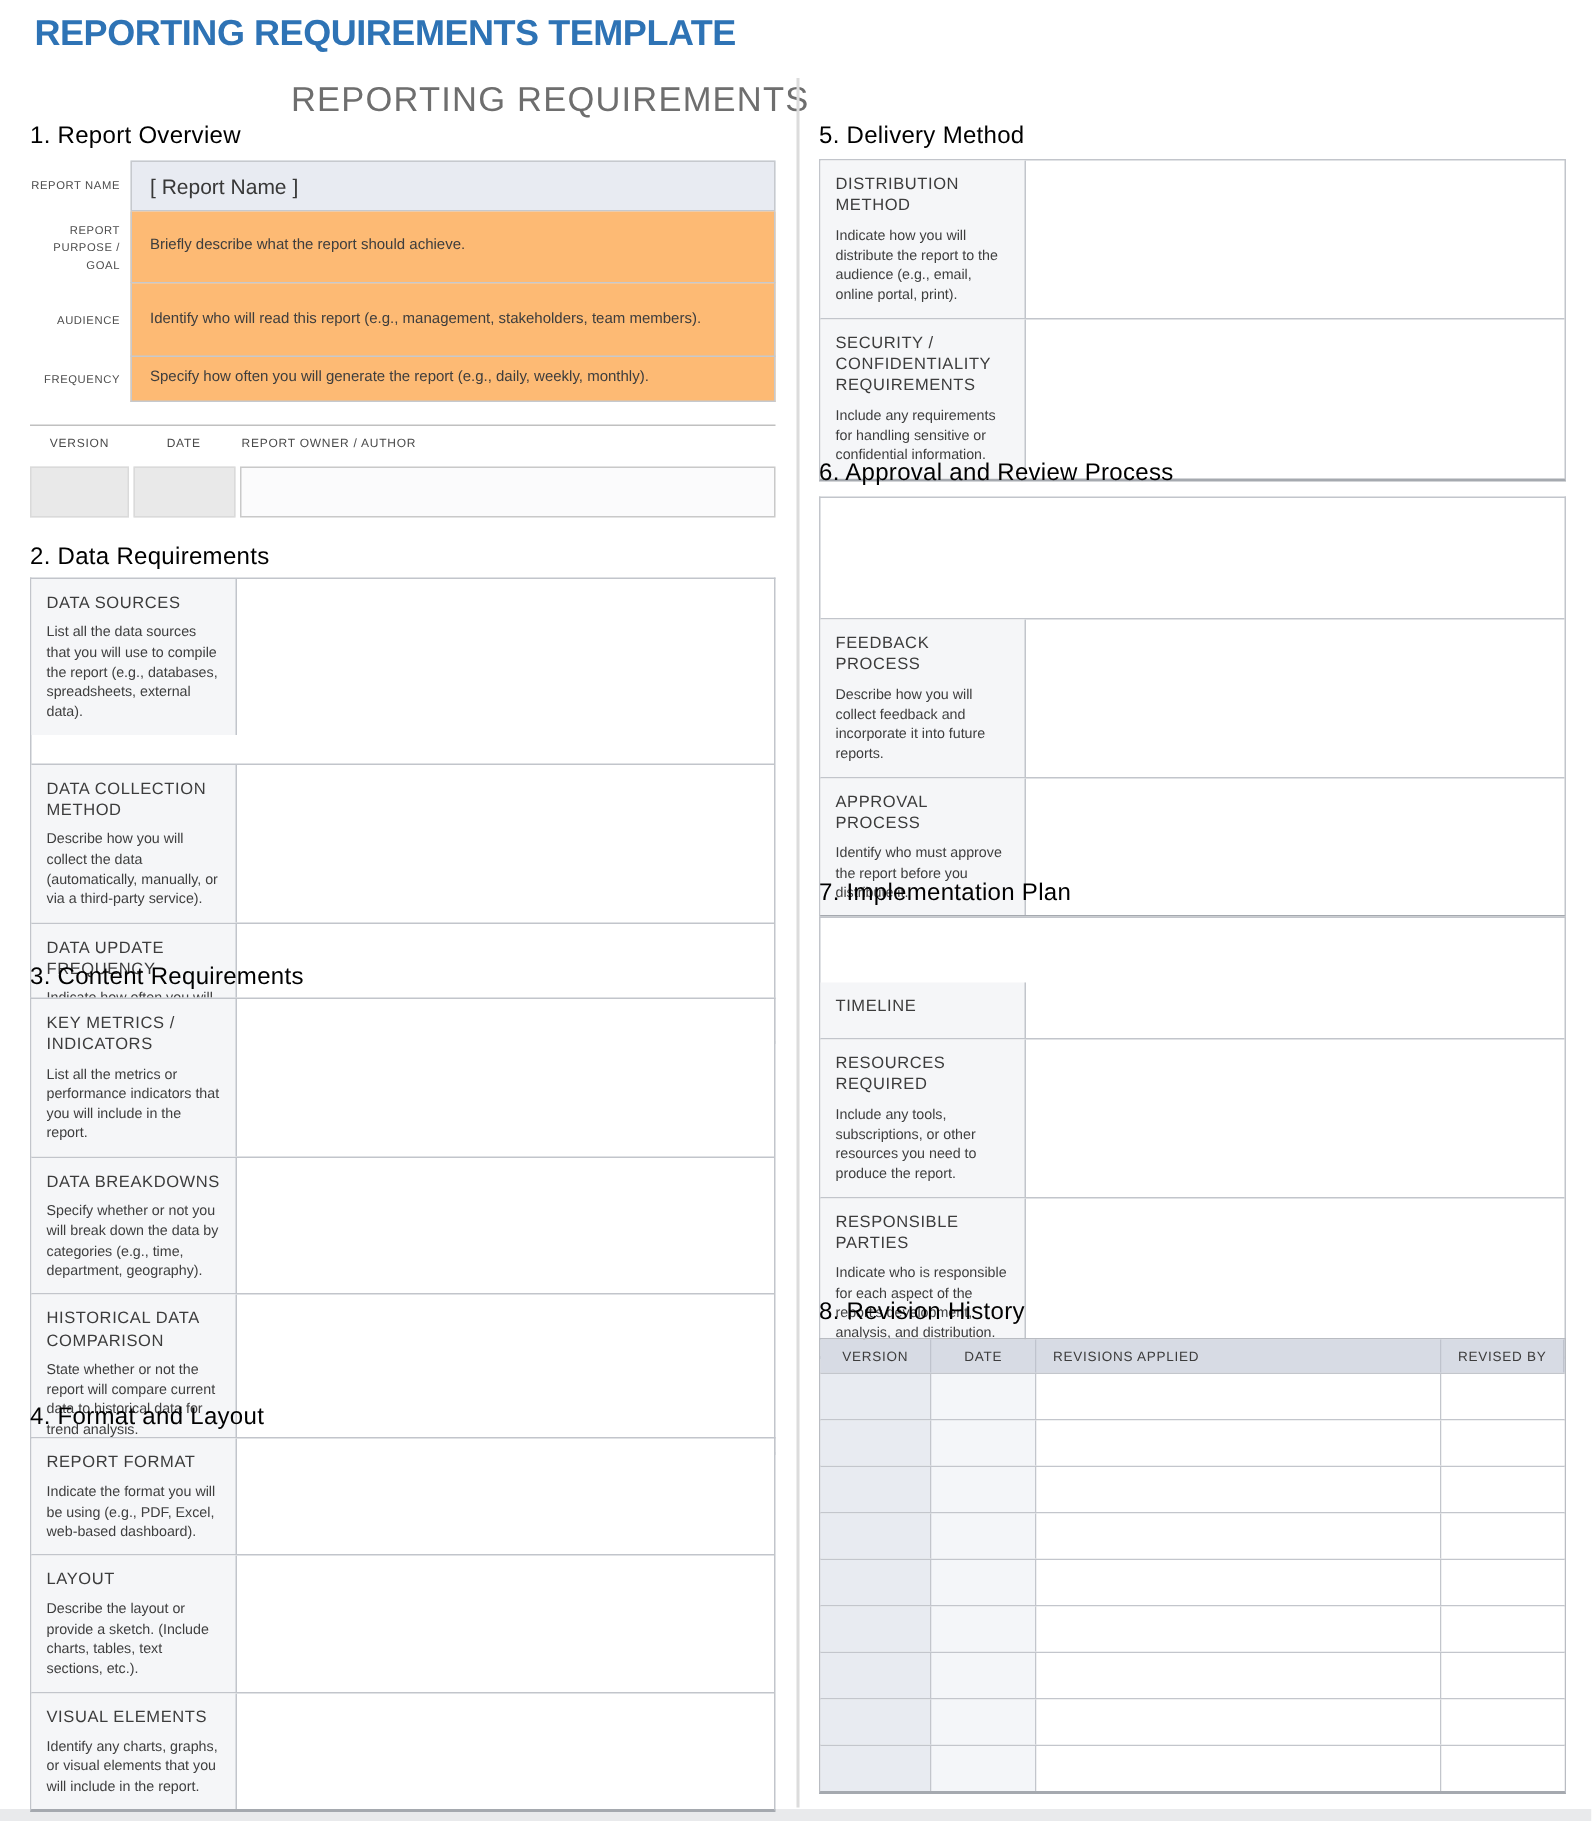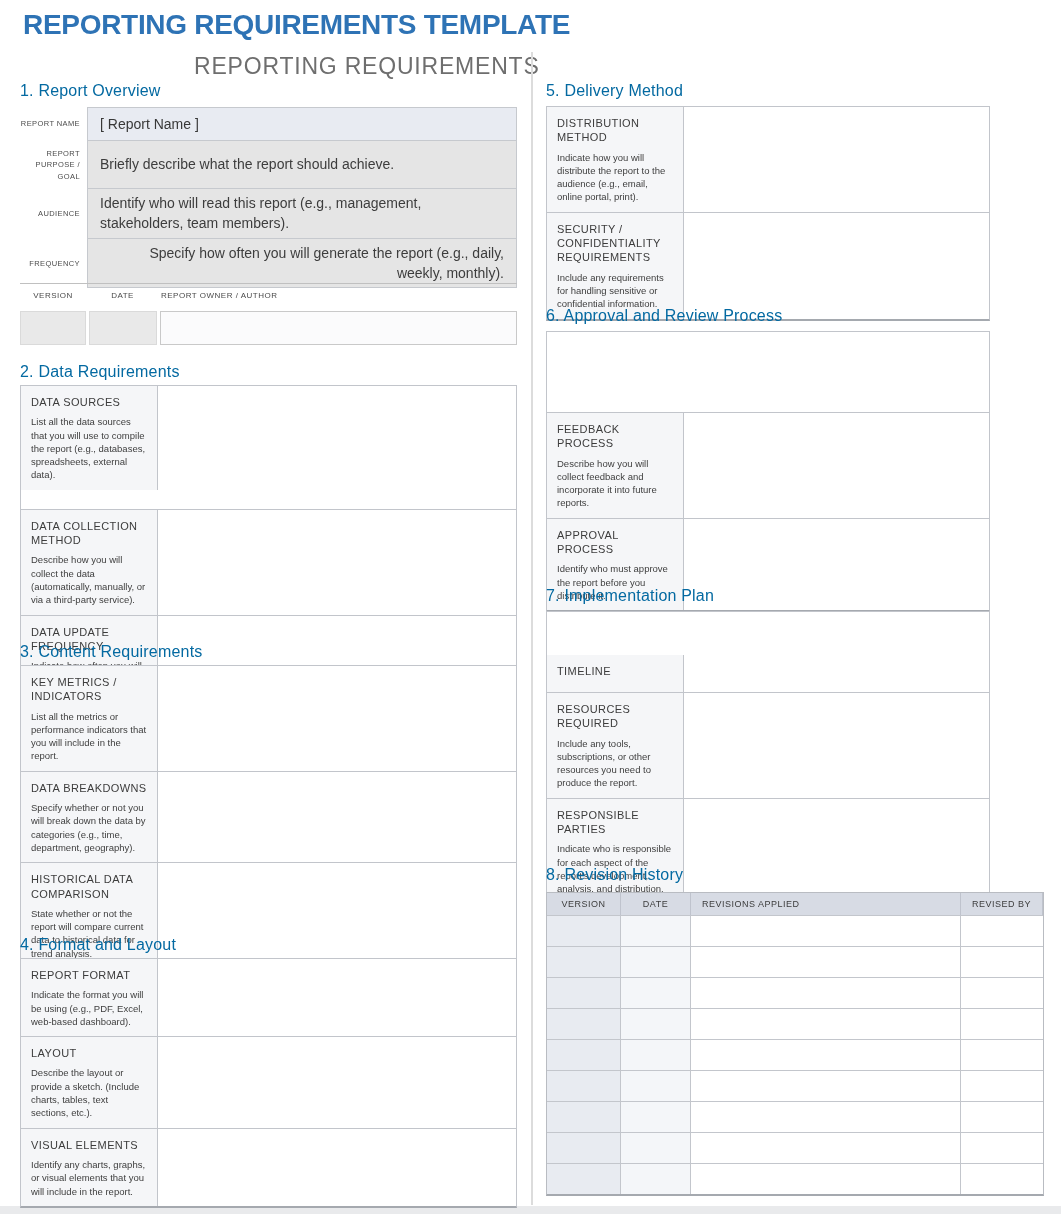--- a/index.html
+++ b/index.html
@@ -4,56 +4,56 @@
 <style>
   html,body{margin:0;padding:0;}
   body{
     width:1061px;height:1214px;position:relative;background:#ffffff;
     font-family:"Liberation Sans","DejaVu Sans",sans-serif;
     color:#3d3d3d;overflow:hidden;
   }
   
   .doc-title{
     position:absolute;left:23px;top:9px;
-    font-size:28px;font-weight:800;letter-spacing:-0.3px;
+    font-size:24px;font-weight:800;letter-spacing:-0.3px;
     color:#2e73b5;white-space:nowrap;
   }
   .page-title{
     position:absolute;left:194px;top:53px;
     font-size:23px;font-weight:400;letter-spacing:0.8px;
     color:#6e6e6e;white-space:nowrap;
   }
   .v-divider{
     position:absolute;left:531px;top:52px;width:2px;height:1153px;
     background:#dcdcdc;
   }
   .bottom-strip{
     position:absolute;left:0;top:1206px;width:1061px;height:8px;
     background:#e9eaec;
   }
   
   .col-left{position:absolute;left:20px;top:0;width:497px;height:1214px;}
-  .col-right{position:absolute;left:546px;top:0;width:444px;height:1214px;}
+  .col-right{position:absolute;left:546px;top:0;width:498px;height:1214px;}
   .sec-heading{
     position:absolute;left:0;
-    font-size:16px;font-weight:400;letter-spacing:0.2px;color:#0369a1;
+    font-size:16px;font-weight:400;letter-spacing:0.2px;color:#000000;
     white-space:nowrap;
   }
   
   .ov-table{position:absolute;left:0;top:107px;width:497px;}
   .ov-row{display:flex;align-items:stretch;}
   .ov-label{
     width:60px;flex:0 0 60px;display:flex;align-items:center;justify-content:flex-end;
     text-align:right;font-size:7.5px;letter-spacing:0.4px;color:#4c4c4c;
     padding-right:7px;line-height:1.5;
   }
   .ov-cell{
-    flex:1;border:1px solid #c6c9ce;background:#e5e5e5;
+    flex:1;border:1px solid #c6c9ce;background:#fdba74;
     display:flex;align-items:center;padding:4px 12px;box-sizing:border-box;
-    font-size:14px;color:#3d3d3d;line-height:1.45;
+    font-size:10px;color:#3d3d3d;line-height:1.45;
   }
   .ov-row + .ov-row .ov-cell{border-top:none;}
   .ov-row.name .ov-cell{background:#e8ebf2;font-size:14px;color:#383838;}
   .ov-row.name .ov-cell{min-height:34px;}
   .ov-row.purpose .ov-cell{min-height:48px;}
   .ov-row.audience .ov-cell{min-height:49px;}
   .ov-row.frequency .ov-cell{min-height:30px;text-align:right;}
   
   .top-rule{position:absolute;left:0;top:283px;width:497px;height:1px;background:#c0c0c0;}
   .strip-labels{position:absolute;left:0;top:291px;width:497px;height:14px;

